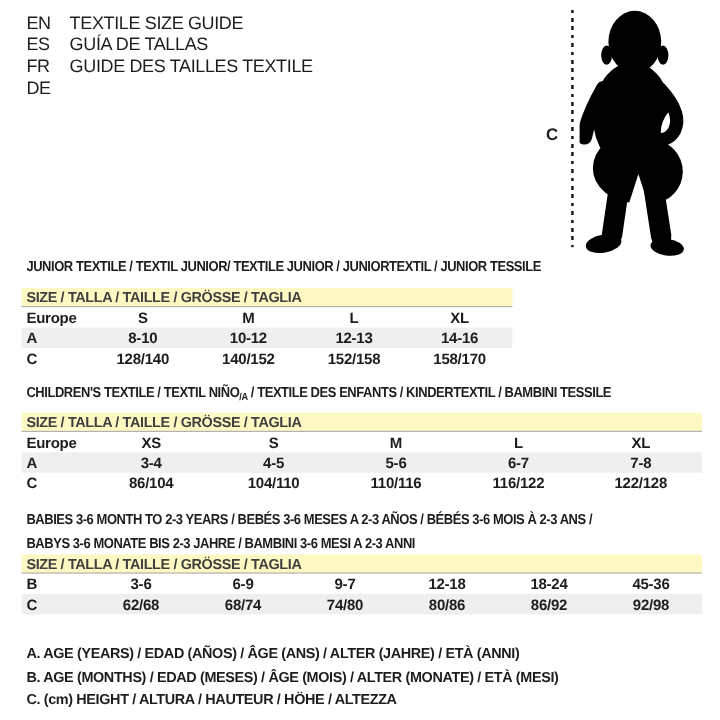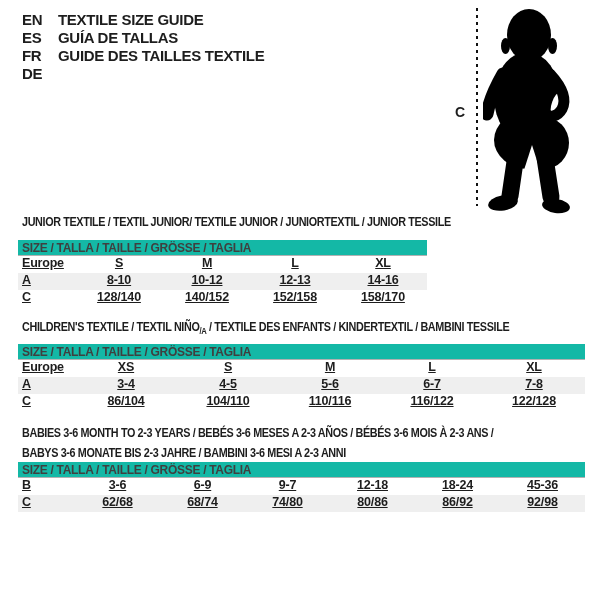--- a/index.html
+++ b/index.html
@@ -3,44 +3,44 @@
 <meta charset="utf-8">
 <style>
   html,body{margin:0;padding:0;}
   .page{
     position:relative; width:600px; height:600px; overflow:hidden;
     background:#ffffff; color:#1d1d1d;
     font-family:"Liberation Sans", sans-serif;
   }
 
   
-  .lang-block{position:absolute; left:22px; top:11px; font-size:15px; font-weight:bold;
+  .lang-block{position:absolute; left:22px; top:11px; font-size:15px; font-weight:normal;
     line-height:18px; letter-spacing:-0.3px;}
   .lang-row{display:flex;}
   .lang-code{width:36px; flex:0 0 36px;}
 
   
   .dash-line{position:absolute; left:476px; top:8px; width:2px; height:198px;
     background-image:repeating-linear-gradient(to bottom,#111 0 3px,transparent 3px 7px);}
   .c-label{position:absolute; left:455px; top:104px; font-size:14px; font-weight:bold;}
   .silhouette{position:absolute; left:483px; top:4px;}
 
   
   .tbl-title{position:absolute; left:22px; font-size:12px; font-weight:bold;
     letter-spacing:-0.4px; line-height:16.5px; white-space:nowrap;
     transform:scaleX(0.9); transform-origin:0 0;}
   .sub{font-size:8.5px; vertical-align:-2.5px;}
   .title-line2:empty{display:none;}
 
   
   .size-table{position:absolute; font-size:12.5px; font-weight:bold; letter-spacing:-0.2px;}
-  .bar{height:16px; background:#14b8a6; color:#3f3f3f; display:flex; align-items:center;
+  .bar{height:16px; background:#fef9c3; color:#3f3f3f; display:flex; align-items:center;
     padding-left:4px; box-sizing:border-box; border-bottom:1px solid #b2b2b2;
     font-size:12px; letter-spacing:-0.3px;}
-  .trow{display:flex; height:17px; text-decoration:underline;}
+  .trow{display:flex; height:17px; align-items:center;}
   .trow.shaded{background:#efefef;}
   .lab{flex:0 0 57px; width:57px; padding-left:4px; box-sizing:border-box;}
   .cell{flex:1; text-align:center;}
 
   
   .footnotes{position:absolute; left:22px; top:535px; font-size:12px; font-weight:bold;
     line-height:19.5px; letter-spacing:-0.3px; white-space:nowrap;}
 </style>
 </head>
 <body>
@@ -172,14 +172,19 @@
       <span class="lab">C</span>
       <span class="cell">62/68</span>
       <span class="cell">68/74</span>
       <span class="cell">74/80</span>
       <span class="cell">80/86</span>
       <span class="cell">86/92</span>
       <span class="cell">92/98</span>
     </div>
   </div>
 
+  <div class="footnotes">
+    <div>A. AGE (YEARS) / EDAD (AÑOS) / ÂGE (ANS) / ALTER (JAHRE) / ETÀ (ANNI)</div>
+    <div>B. AGE (MONTHS) / EDAD (MESES) / ÂGE (MOIS) / ALTER (MONATE) / ETÀ (MESI)</div>
+    <div>C. (cm) HEIGHT / ALTURA / HAUTEUR / HÖHE / ALTEZZA</div>
+  </div>
 
 </div>
 
 </body></html>

